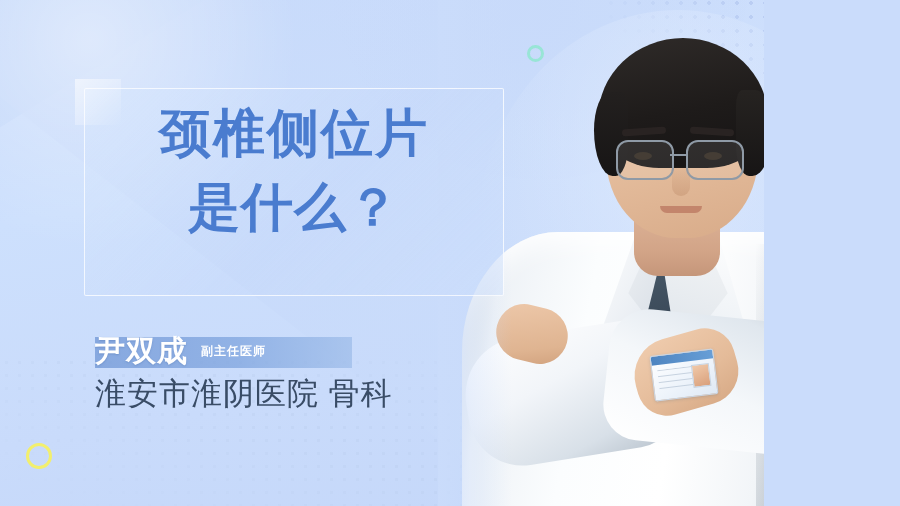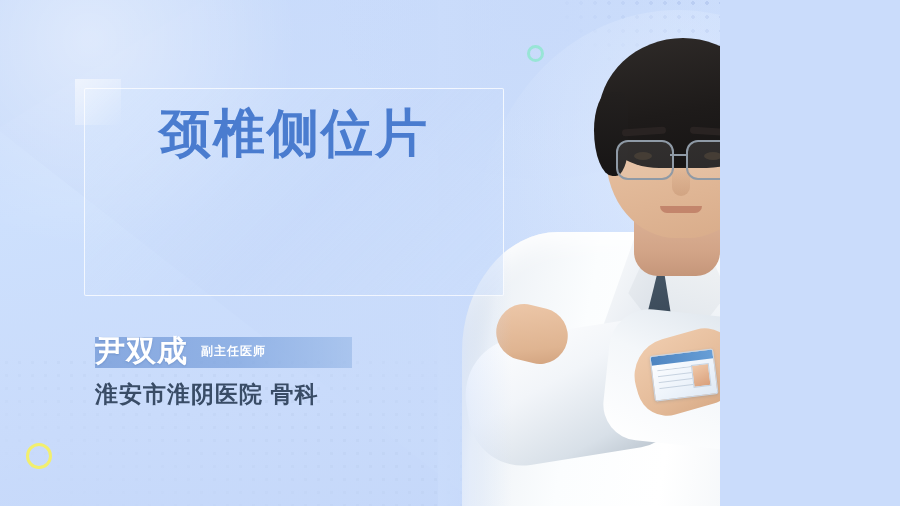--- a/index.html
+++ b/index.html
@@ -8,20 +8,21 @@
     width:900px;height:506px;overflow:hidden;
     font-family:"Liberation Sans","DejaVu Sans",sans-serif;
     background:#cadcfb;
   }
 
   .stage{
     position:relative;
     width:720px;height:506px;
     overflow:hidden;
     background:linear-gradient(160deg,#c9dcfb 0%,#cfe0fc 40%,#c7d9fa 100%);
+    padding-left:44px;
   }
 
   
   .bg-base{
     position:absolute;inset:0;
     background:linear-gradient(170deg,#c6d9fb 0%,#cde0fd 35%,#c9dbfb 70%,#c4d7f9 100%);
   }
 
   
   .diag-wedge{
@@ -176,22 +177,22 @@
     color:#ffffff;
     font-weight:700;
     font-size:12px;
     line-height:42px;
     letter-spacing:1px;
   }
   .doc-affil{
     position:absolute;
     left:95px;top:378px;
     color:#394c66;
-    font-weight:700;
-    font-size:23px;
+    font-weight:400;
+    font-size:31px;
     line-height:32px;
     letter-spacing:1px;
     white-space:nowrap;
   }
 
   
   .doctor{
     position:absolute;
     left:438px;top:0;
     width:462px;height:506px;
@@ -455,20 +456,21 @@
       <div class="badge-photo"></div>
     </div>
 
     <div class="doc-feather"></div>
     <div class="doc-feather-b"></div>
   </div>
 
   <div class="title-panel"></div>
   <div class="title-text">
     <span class="title-line l1">颈椎侧位片</span>
+    <span class="title-line l2">是什么？</span>
   </div>
 
   <div class="name-bar"></div>
   <div class="name-row">
     <span class="doc-name">尹双成</span>
     <span class="doc-title">副主任医师</span>
   </div>
   <div class="doc-affil">淮安市淮阴医院 骨科</div>
 
 </div>

